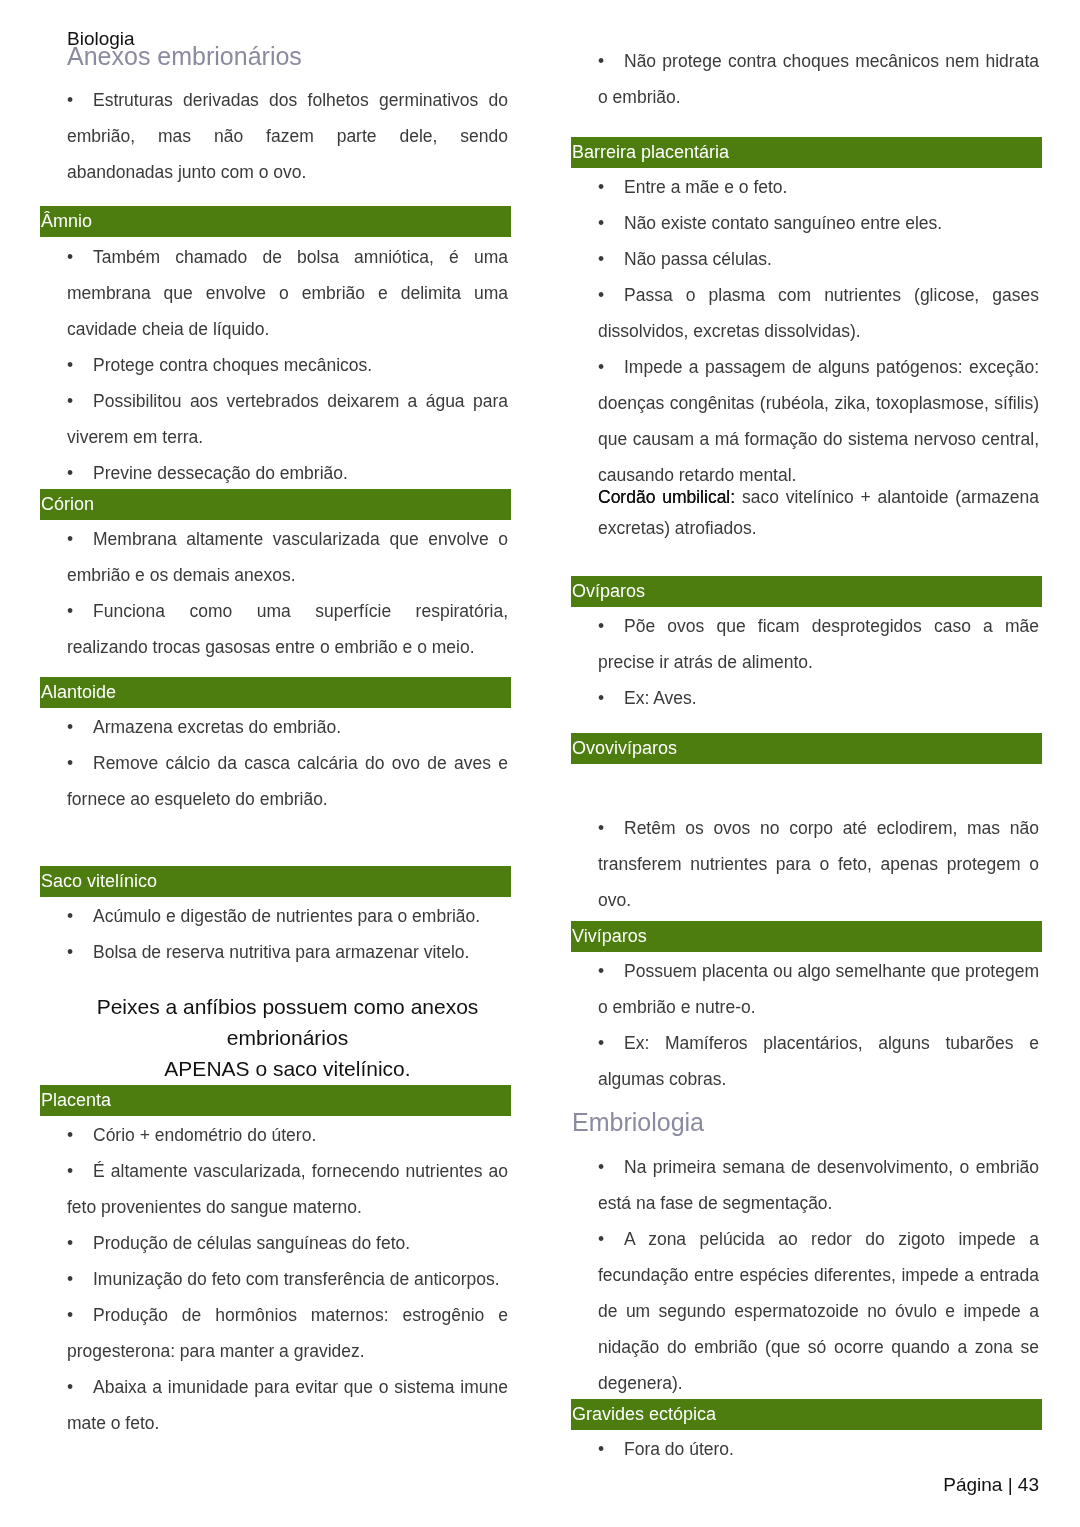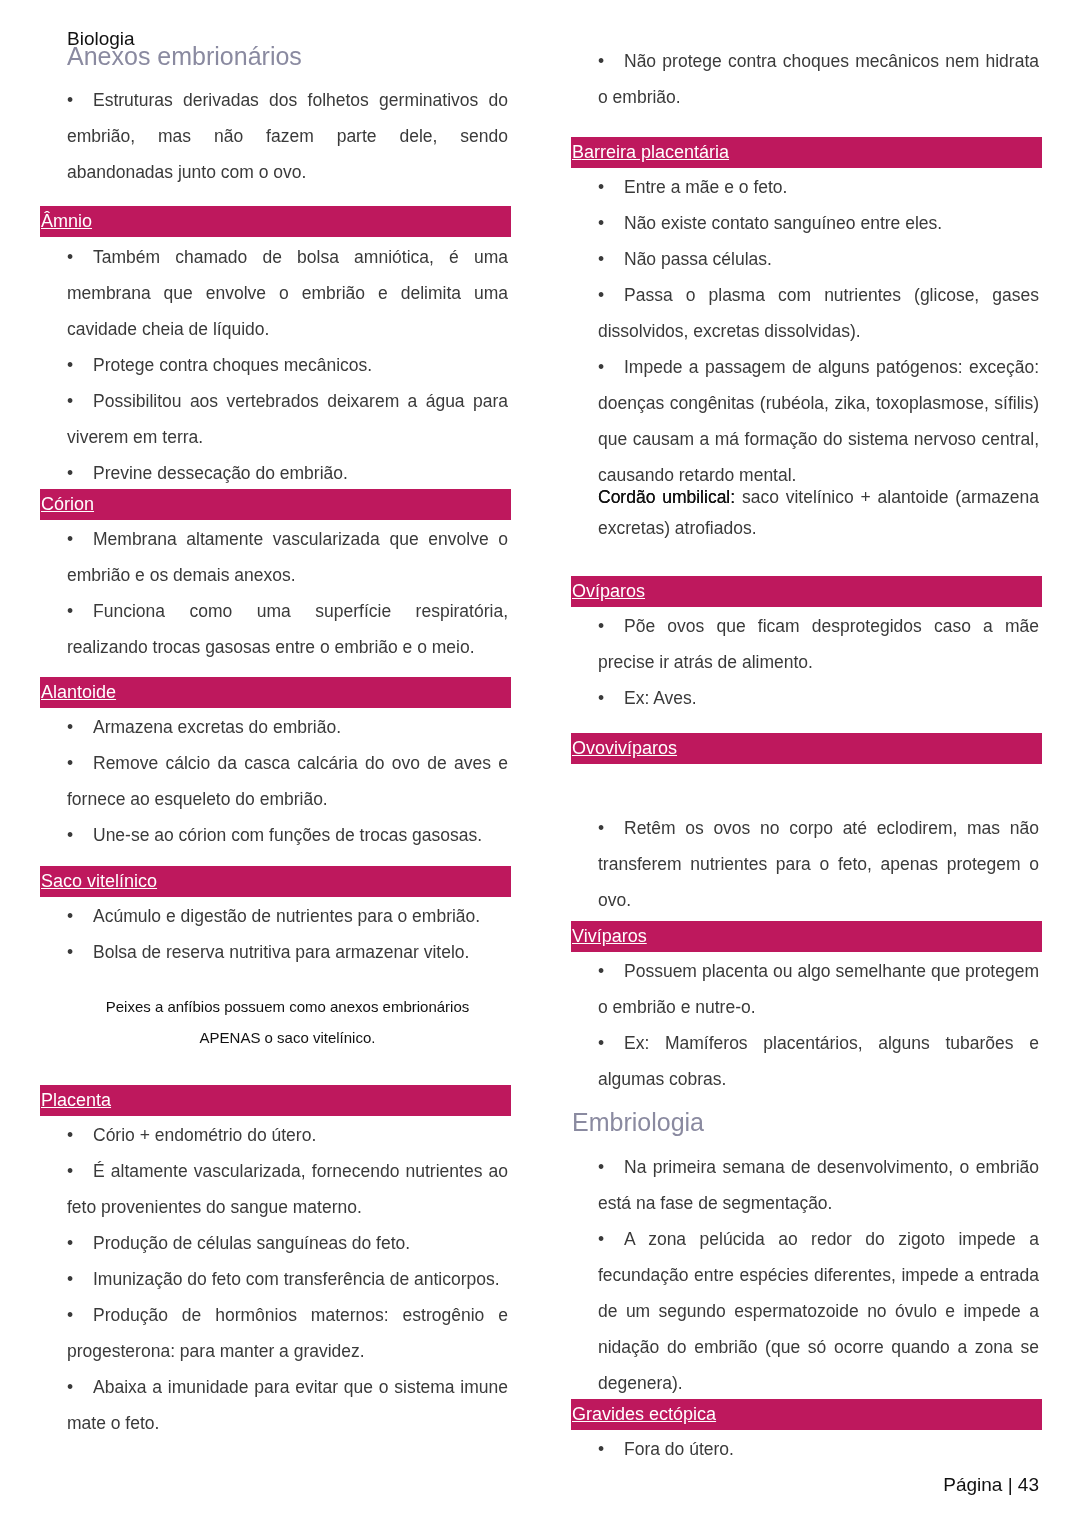--- a/index.html
+++ b/index.html
@@ -3,27 +3,27 @@
 <meta charset="utf-8">
 <style>
   html, body { margin:0; padding:0; background:#ffffff; }
   body { width:1080px; height:1527px; position:relative; overflow:hidden;
          font-family:"Liberation Sans", sans-serif; color:#3a3a3a; }
   .col { position:absolute; top:0; }
   .col-left { left:40px; width:471px; }
   .col-right { left:571px; width:471px; }
   .subject { position:absolute; left:67px; top:28px; font-size:19px; color:#111; }
   .section-title { font-size:25px; color:#8a8aa0; position:absolute; }
-  .bar { position:absolute; left:0; width:471px; height:31px; background:#be185d;
-         color:#ffffff; font-size:18px; line-height:31px; padding-left:1px; box-sizing:border-box;text-decoration:underline; }
+  .bar { position:absolute; left:0; width:471px; height:31px; background:#4d7c0f;
+         color:#ffffff; font-size:18px; line-height:31px; padding-left:1px; box-sizing:border-box; }
   .block { position:absolute; left:27px; width:441px; font-size:17.5px; line-height:36px;
            text-align:justify; color:#3a3a3a; }
   .item { margin:0; }
   .item .dot { display:inline-block; width:26px; }
-  .note { position:absolute; left:27px; width:441px; text-align:center; font-size:15px;
+  .note { position:absolute; left:27px; width:441px; text-align:center; font-size:21px;
           line-height:31.2px; color:#111; }
   .cord { position:absolute; left:27px; width:441px; font-size:17.5px; line-height:31.2px; text-align:justify; }
   .cord b { font-weight:normal; color:#111; text-shadow:0 0 0.4px #111; }
   .page-num { position:absolute; right:41px; top:1474px; font-size:19px; color:#111; }
 </style>
 </head>
 <body>
 
 <div class="subject">Biologia</div>
 
@@ -45,21 +45,20 @@
   <div class="bar" style="top:489px;">Córion</div>
   <div class="block" style="top:521px;">
     <p class="item"><span class="dot">•</span><span>Membrana altamente vascularizada que envolve o embrião e os demais anexos.</span></p>
     <p class="item"><span class="dot">•</span><span>Funciona como uma superfície respiratória, realizando trocas gasosas entre o embrião e o meio.</span></p>
   </div>
 
   <div class="bar" style="top:677px;">Alantoide</div>
   <div class="block" style="top:709px;">
     <p class="item"><span class="dot">•</span><span>Armazena excretas do embrião.</span></p>
     <p class="item"><span class="dot">•</span><span>Remove cálcio da casca calcária do ovo de aves e fornece ao esqueleto do embrião.</span></p>
-    <p class="item"><span class="dot">•</span><span>Une-se ao córion com funções de trocas gasosas.</span></p>
   </div>
 
   <div class="bar" style="top:866px;">Saco vitelínico</div>
   <div class="block" style="top:898px;">
     <p class="item"><span class="dot">•</span><span>Acúmulo e digestão de nutrientes para o embrião.</span></p>
     <p class="item"><span class="dot">•</span><span>Bolsa de reserva nutritiva para armazenar vitelo.</span></p>
   </div>
 
   <div class="note" style="top:991px;">
     <div>Peixes a anfíbios possuem como anexos embrionários</div>

